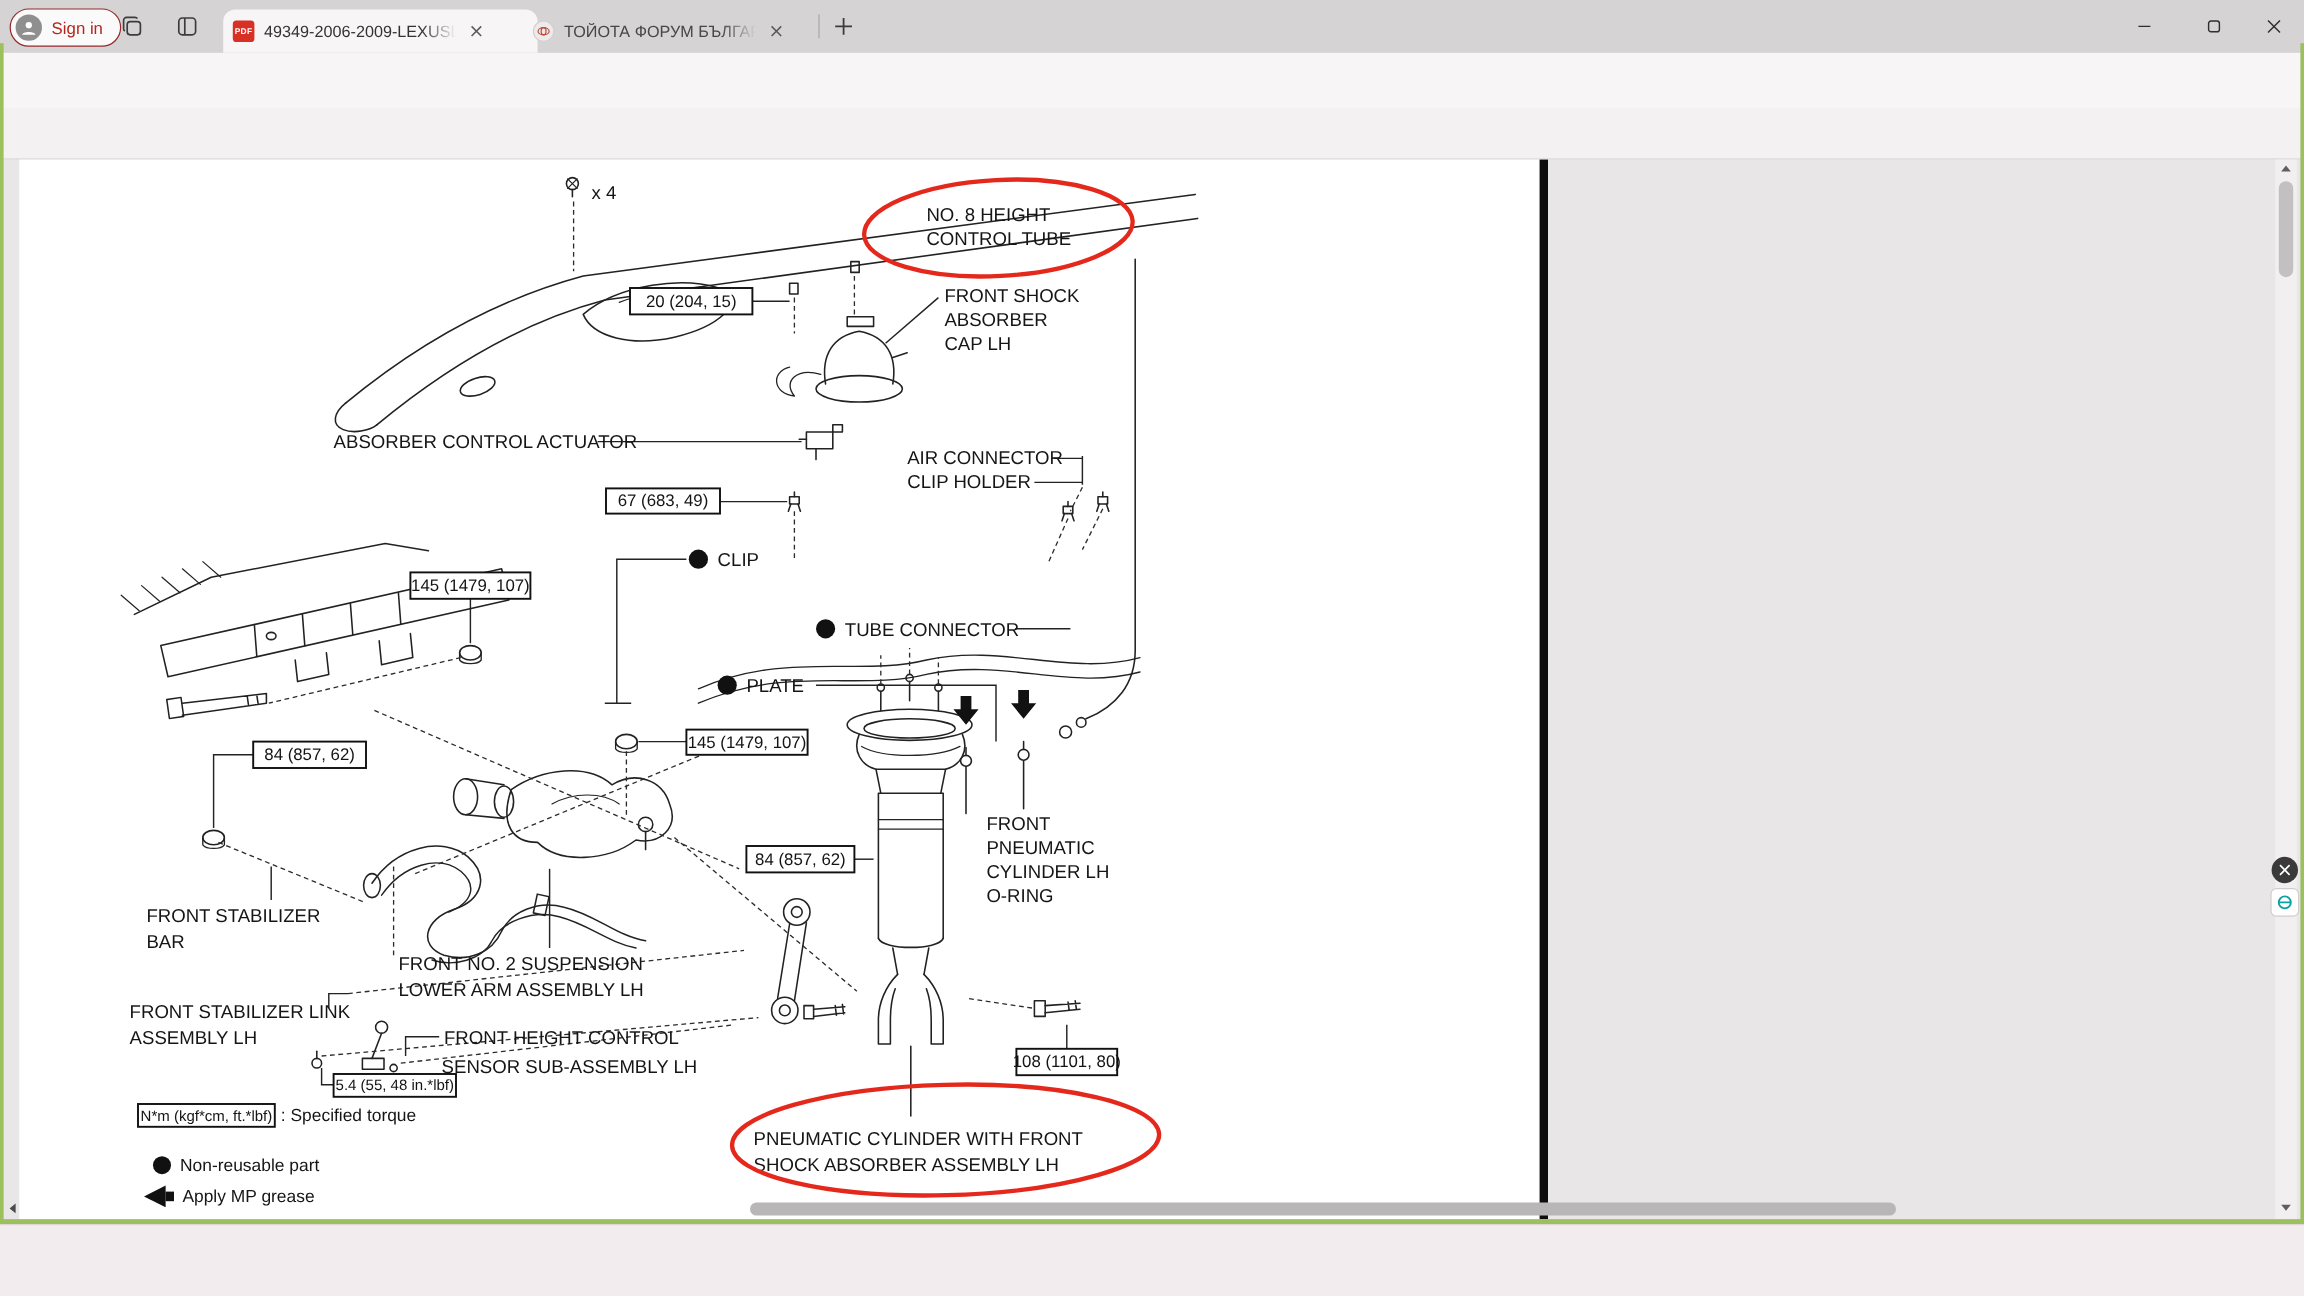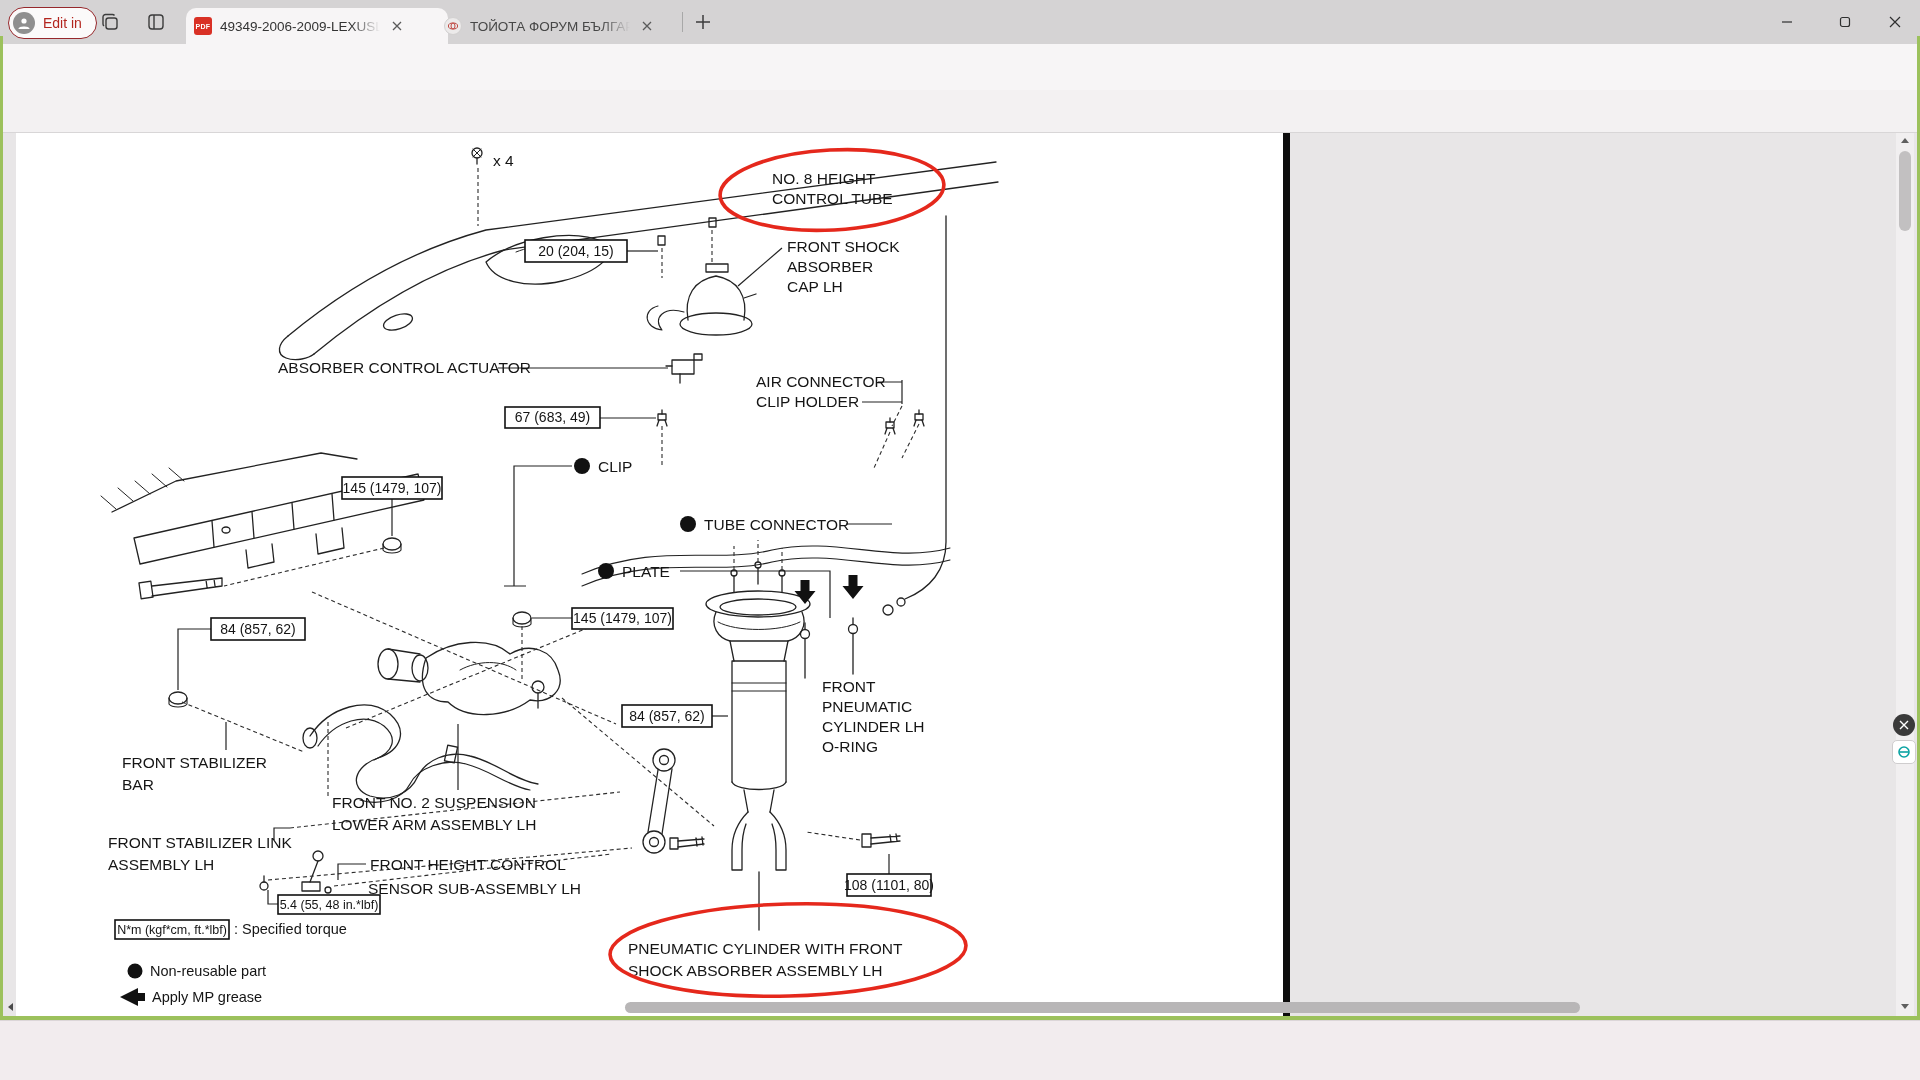--- a/index.html
+++ b/index.html
@@ -55,21 +55,21 @@
 <div class="screen">
 
   <div class="a tabbar">
     <div class="a signin">
       <span class="avatar">
         <svg width="14" height="14" viewBox="0 0 14 14">
             <circle cx="7" cy="5" r="2.6" fill="#fff"></circle>
             <path d="M1.5,13 c0,-3.2 11,-3.2 11,0 z" fill="#fff"></path>
           </svg>
       </span>
-      <span class="label">Edit in</span>
+      <span class="label">Sign in</span>
     </div>
     <span class="a ic" style="left:100px;top:12px;color:#3c3c3c;">
       <svg width="20" height="20" viewBox="0 0 20 20" fill="none" stroke="currentColor" stroke-width="1.4">
           <rect x="6" y="6" width="11" height="11" rx="2.5"></rect>
           <path d="M4,14 a2.5,2.5 0 0 1 -1,-2 V5 a2.5,2.5 0 0 1 2.5,-2.5 h7 a2.5,2.5 0 0 1 2,1"></path>
         </svg>
     </span>
     <span class="a ic" style="left:146px;top:12px;color:#3c3c3c;">
       <svg width="20" height="20" viewBox="0 0 20 20" fill="none" stroke="currentColor" stroke-width="1.4">
           <rect x="3" y="3" width="14" height="14" rx="3"></rect>

